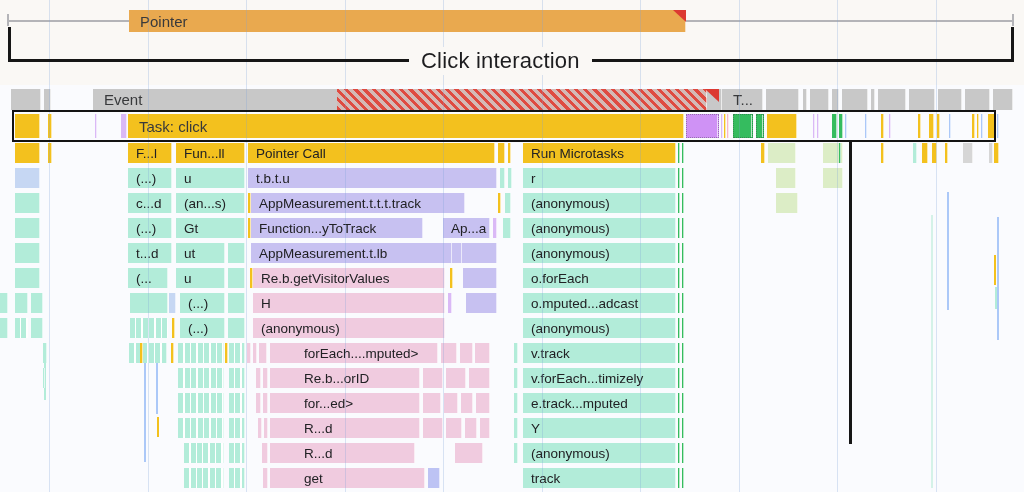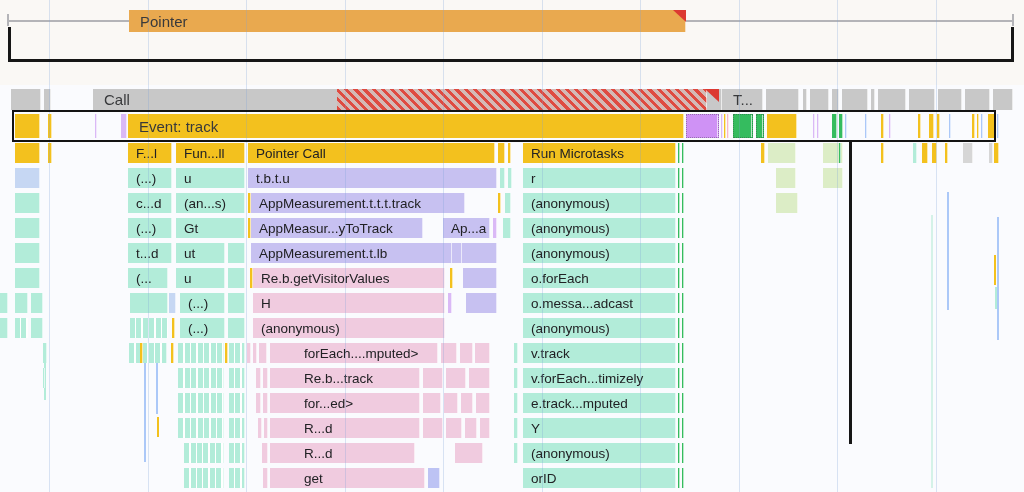--- a/index.html
+++ b/index.html
@@ -43,21 +43,21 @@
       <div class="grid" style="left: 837px;"></div>
       <div class="grid" style="left: 936px;"></div>
     </div>
   <div id="bars">
       <div class="bar lg" style="left: 129px; top: 10px; width: 557px; height: 22px; background: rgb(233, 169, 79);">
         <span class="bl">Pointer</span>
       </div>
       <div class="bar" style="left: 11px; top: 89px; width: 30px; height: 21px; background: rgb(200, 200, 200);"></div>
       <div class="bar" style="left: 44px; top: 89px; width: 7px; height: 21px; background: rgb(200, 200, 200);"></div>
       <div class="bar lg" style="left: 93px; top: 89px; width: 629px; height: 21px; background: rgb(200, 200, 200);">
-        <span class="bl">Call</span>
+        <span class="bl">Event</span>
       </div>
       <div class="bar" style="left: 337px; top: 89px; width: 370px; height: 21px; background: repeating-linear-gradient(45deg, rgb(223, 75, 65) 0px, rgb(223, 75, 65) 3px, rgb(212, 186, 182) 3px, rgb(212, 186, 182) 6.5px);"></div>
       <div class="bar lg" style="left: 722px; top: 89px; width: 41px; height: 21px; background: rgb(200, 200, 200);">
         <span class="bl">T...</span>
       </div>
       <div class="bar" style="left: 766px; top: 89px; width: 33px; height: 21px; background: rgb(200, 200, 200);"></div>
       <div class="bar" style="left: 803px; top: 89px; width: 4px; height: 21px; background: rgb(200, 200, 200);"></div>
       <div class="bar" style="left: 810px; top: 89px; width: 19px; height: 21px; background: rgb(200, 200, 200);"></div>
       <div class="bar" style="left: 832px; top: 89px; width: 7px; height: 21px; background: rgb(200, 200, 200);"></div>
       <div class="bar" style="left: 842px; top: 89px; width: 26px; height: 21px; background: rgb(200, 200, 200);"></div>
@@ -65,21 +65,21 @@
       <div class="bar" style="left: 878px; top: 89px; width: 28px; height: 21px; background: rgb(200, 200, 200);"></div>
       <div class="bar" style="left: 909px; top: 89px; width: 26px; height: 21px; background: rgb(200, 200, 200);"></div>
       <div class="bar" style="left: 938px; top: 89px; width: 24px; height: 21px; background: rgb(200, 200, 200);"></div>
       <div class="bar" style="left: 965px; top: 89px; width: 25px; height: 21px; background: rgb(200, 200, 200);"></div>
       <div class="bar" style="left: 993px; top: 89px; width: 20px; height: 21px; background: rgb(200, 200, 200);"></div>
       <div class="bar" style="left: 15px; top: 114px; width: 25px; height: 24px; background: rgb(243, 193, 30);"></div>
       <div class="bar" style="left: 48px; top: 114px; width: 4px; height: 24px; background: rgb(243, 193, 30);"></div>
       <div class="bar" style="left: 95px; top: 114px; width: 2px; height: 24px; background: rgb(218, 185, 246);"></div>
       <div class="bar" style="left: 121px; top: 114px; width: 6px; height: 24px; background: rgb(218, 185, 246);"></div>
       <div class="bar lg" style="left: 128px; top: 114px; width: 556px; height: 24px; background: rgb(243, 193, 30);">
-        <span class="bl">Event: track</span>
+        <span class="bl">Task: click</span>
       </div>
       <div class="bar dots" style="left: 686px; top: 114px; width: 33px; height: 24px; background: rgb(207, 146, 245);"></div>
       <div class="bar" style="left: 721px; top: 114px; width: 2px; height: 24px; background: rgb(218, 185, 246);"></div>
       <div class="bar" style="left: 724px; top: 114px; width: 2px; height: 24px; background: rgb(243, 193, 30);"></div>
       <div class="bar" style="left: 727px; top: 114px; width: 2px; height: 24px; background: rgb(245, 184, 205);"></div>
       <div class="bar dots" style="left: 733px; top: 114px; width: 20px; height: 24px; background: rgb(53, 188, 95);"></div>
       <div class="bar dots" style="left: 756px; top: 114px; width: 8px; height: 24px; background: rgb(53, 188, 95);"></div>
       <div class="bar" style="left: 767px; top: 114px; width: 30px; height: 24px; background: rgb(243, 193, 30);"></div>
       <div class="bar" style="left: 813px; top: 114px; width: 2px; height: 24px; background: rgb(218, 185, 246);"></div>
       <div class="bar" style="left: 817px; top: 114px; width: 2px; height: 24px; background: rgb(218, 185, 246);"></div>
@@ -168,21 +168,21 @@
       <div class="bar" style="left: 776px; top: 193px; width: 22px; height: 20px; background: rgb(220, 237, 198);"></div>
       <div class="bar" style="left: 15px; top: 218px; width: 25px; height: 20px; background: rgb(178, 236, 217);"></div>
       <div class="bar" style="left: 128px; top: 218px; width: 44px; height: 20px; background: rgb(178, 236, 217);">
         <span class="bl">(...)</span>
       </div>
       <div class="bar" style="left: 176px; top: 218px; width: 69px; height: 20px; background: rgb(178, 236, 217);">
         <span class="bl">Gt</span>
       </div>
       <div class="bar" style="left: 248px; top: 218px; width: 3px; height: 20px; background: rgb(243, 193, 30);"></div>
       <div class="bar" style="left: 251px; top: 218px; width: 172px; height: 20px; background: rgb(199, 193, 241);">
-        <span class="bl">AppMeasur...yToTrack</span>
+        <span class="bl">Function...yToTrack</span>
       </div>
       <div class="bar" style="left: 443px; top: 218px; width: 47px; height: 20px; background: rgb(199, 193, 241);">
         <span class="bl">Ap...a</span>
       </div>
       <div class="bar" style="left: 493px; top: 218px; width: 4px; height: 20px; background: rgb(218, 185, 246);"></div>
       <div class="bar" style="left: 503px; top: 218px; width: 8px; height: 20px; background: rgb(178, 236, 217);"></div>
       <div class="bar" style="left: 523px; top: 218px; width: 153px; height: 20px; background: rgb(178, 236, 217);">
         <span class="bl">(anonymous)</span>
       </div>
       <div class="bar" style="left: 678px; top: 218px; width: 2px; height: 20px; background: rgb(53, 188, 95);"></div>
@@ -233,21 +233,21 @@
       <div class="bar" style="left: 180px; top: 293px; width: 45px; height: 20px; background: rgb(178, 236, 217);">
         <span class="bl">(...)</span>
       </div>
       <div class="bar" style="left: 228px; top: 293px; width: 17px; height: 20px; background: rgb(178, 236, 217);"></div>
       <div class="bar" style="left: 253px; top: 293px; width: 192px; height: 20px; background: rgb(240, 203, 223);">
         <span class="bl">H</span>
       </div>
       <div class="bar" style="left: 448px; top: 293px; width: 4px; height: 20px; background: rgb(218, 185, 246);"></div>
       <div class="bar" style="left: 466px; top: 293px; width: 31px; height: 20px; background: rgb(199, 193, 241);"></div>
       <div class="bar" style="left: 523px; top: 293px; width: 153px; height: 20px; background: rgb(178, 236, 217);">
-        <span class="bl">o.messa...adcast</span>
+        <span class="bl">o.mputed...adcast</span>
       </div>
       <div class="bar" style="left: 678px; top: 293px; width: 2px; height: 20px; background: rgb(53, 188, 95);"></div>
       <div class="bar" style="left: 682px; top: 293px; width: 2px; height: 20px; background: rgb(53, 188, 95);"></div>
       <div class="bar" style="left: 0px; top: 318px; width: 8px; height: 20px; background: rgb(178, 236, 217);"></div>
       <div class="bar" style="left: 15px; top: 318px; width: 13px; height: 20px; background: repeating-linear-gradient(90deg, rgb(178, 236, 217) 0px, rgb(178, 236, 217) 5px, rgb(255, 255, 255) 5px, rgb(255, 255, 255) 6.5px);"></div>
       <div class="bar" style="left: 31px; top: 318px; width: 12px; height: 20px; background: rgb(178, 236, 217);"></div>
       <div class="bar" style="left: 130px; top: 318px; width: 38px; height: 20px; background: repeating-linear-gradient(90deg, rgb(178, 236, 217) 0px, rgb(178, 236, 217) 5px, rgb(255, 255, 255) 5px, rgb(255, 255, 255) 6.5px);"></div>
       <div class="bar" style="left: 172px; top: 318px; width: 3px; height: 20px; background: rgb(243, 193, 30);"></div>
       <div class="bar" style="left: 180px; top: 318px; width: 45px; height: 20px; background: rgb(178, 236, 217);">
         <span class="bl">(...)</span>
@@ -282,21 +282,21 @@
         <span class="bl">v.track</span>
       </div>
       <div class="bar" style="left: 678px; top: 343px; width: 2px; height: 20px; background: rgb(53, 188, 95);"></div>
       <div class="bar" style="left: 682px; top: 343px; width: 2px; height: 20px; background: rgb(53, 188, 95);"></div>
       <div class="bar" style="left: 43px; top: 368px; width: 2px; height: 20px; background: rgb(178, 236, 217);"></div>
       <div class="bar" style="left: 178px; top: 368px; width: 46px; height: 20px; background: repeating-linear-gradient(90deg, rgb(178, 236, 217) 0px, rgb(178, 236, 217) 5px, rgb(255, 255, 255) 5px, rgb(255, 255, 255) 6.5px);"></div>
       <div class="bar" style="left: 229px; top: 368px; width: 16px; height: 20px; background: repeating-linear-gradient(90deg, rgb(178, 236, 217) 0px, rgb(178, 236, 217) 5px, rgb(255, 255, 255) 5px, rgb(255, 255, 255) 6.5px);"></div>
       <div class="bar" style="left: 256px; top: 368px; width: 5px; height: 20px; background: rgb(240, 203, 223);"></div>
       <div class="bar" style="left: 263px; top: 368px; width: 5px; height: 20px; background: rgb(240, 203, 223);"></div>
       <div class="bar" style="left: 270px; top: 368px; width: 150px; height: 20px; background: rgb(240, 203, 223);">
-        <span class="bl ind">Re.b...track</span>
+        <span class="bl ind">Re.b...orID</span>
       </div>
       <div class="bar" style="left: 423px; top: 368px; width: 20px; height: 20px; background: rgb(240, 203, 223);"></div>
       <div class="bar" style="left: 446px; top: 368px; width: 20px; height: 20px; background: rgb(240, 203, 223);"></div>
       <div class="bar" style="left: 469px; top: 368px; width: 21px; height: 20px; background: rgb(240, 203, 223);"></div>
       <div class="bar" style="left: 514px; top: 368px; width: 4px; height: 20px; background: rgb(178, 236, 217);"></div>
       <div class="bar" style="left: 523px; top: 368px; width: 153px; height: 20px; background: rgb(178, 236, 217);">
         <span class="bl">v.forEach...timizely</span>
       </div>
       <div class="bar" style="left: 678px; top: 368px; width: 2px; height: 20px; background: rgb(53, 188, 95);"></div>
       <div class="bar" style="left: 682px; top: 368px; width: 2px; height: 20px; background: rgb(53, 188, 95);"></div>
@@ -348,21 +348,21 @@
       <div class="bar" style="left: 678px; top: 443px; width: 2px; height: 20px; background: rgb(53, 188, 95);"></div>
       <div class="bar" style="left: 682px; top: 443px; width: 2px; height: 20px; background: rgb(53, 188, 95);"></div>
       <div class="bar" style="left: 184px; top: 468px; width: 40px; height: 20px; background: repeating-linear-gradient(90deg, rgb(178, 236, 217) 0px, rgb(178, 236, 217) 5px, rgb(255, 255, 255) 5px, rgb(255, 255, 255) 6.5px);"></div>
       <div class="bar" style="left: 229px; top: 468px; width: 16px; height: 20px; background: repeating-linear-gradient(90deg, rgb(178, 236, 217) 0px, rgb(178, 236, 217) 5px, rgb(255, 255, 255) 5px, rgb(255, 255, 255) 6.5px);"></div>
       <div class="bar" style="left: 263px; top: 468px; width: 5px; height: 20px; background: rgb(240, 203, 223);"></div>
       <div class="bar" style="left: 270px; top: 468px; width: 155px; height: 20px; background: rgb(240, 203, 223);">
         <span class="bl ind">get</span>
       </div>
       <div class="bar" style="left: 428px; top: 468px; width: 12px; height: 20px; background: rgb(189, 195, 244);"></div>
       <div class="bar" style="left: 523px; top: 468px; width: 153px; height: 20px; background: rgb(178, 236, 217);">
-        <span class="bl">orID</span>
+        <span class="bl">track</span>
       </div>
       <div class="bar" style="left: 678px; top: 468px; width: 2px; height: 20px; background: rgb(53, 188, 95);"></div>
       <div class="bar" style="left: 682px; top: 468px; width: 2px; height: 20px; background: rgb(53, 188, 95);"></div>
       <div class="vline" style="left: 44px; top: 344px; width: 2px; height: 56px; background: rgb(178, 236, 217);"></div>
       <div class="vline" style="left: 144px; top: 350px; width: 2px; height: 112px; background: rgb(171, 200, 248);"></div>
       <div class="vline" style="left: 156px; top: 362px; width: 2px; height: 52px; background: rgb(171, 200, 248);"></div>
       <div class="vline" style="left: 157px; top: 417px; width: 2px; height: 20px; background: rgb(243, 193, 30);"></div>
       <div class="vline" style="left: 931px; top: 215px; width: 2px; height: 273px; background: rgb(212, 242, 232);"></div>
       <div class="vline" style="left: 947px; top: 192px; width: 2px; height: 118px; background: rgb(171, 200, 248);"></div>
       <div class="vline" style="left: 997px; top: 217px; width: 2px; height: 123px; background: rgb(171, 200, 248);"></div>
@@ -374,16 +374,17 @@
   <div class="whisker" style="left:686px;top:20px;width:327px;"></div>
   <div class="wtick" style="left:7px;top:14px;"></div>
   <div class="wtick" style="left:1012px;top:14px;"></div>
 
   <div class="tri" style="left:673px;top:10px;width:13px;height:12px;"></div>
   <div class="tri" style="left:705px;top:89px;width:14px;height:13px;"></div>
 
   <div class="ann" style="left:8px;top:27px;width:2.5px;height:34px;"></div>
   <div class="ann" style="left:1011px;top:27px;width:2.5px;height:34px;"></div>
   <div class="ann" style="left:8px;top:59px;width:1006px;height:2.5px;"></div>
+  <div class="ann-label" id="click-label">Click interaction</div>
 
   <div id="annotation-box"></div>
   <div class="ann" style="left:849px;top:142px;width:2.5px;height:302px;"></div>
 </div>
 
 </body></html>

